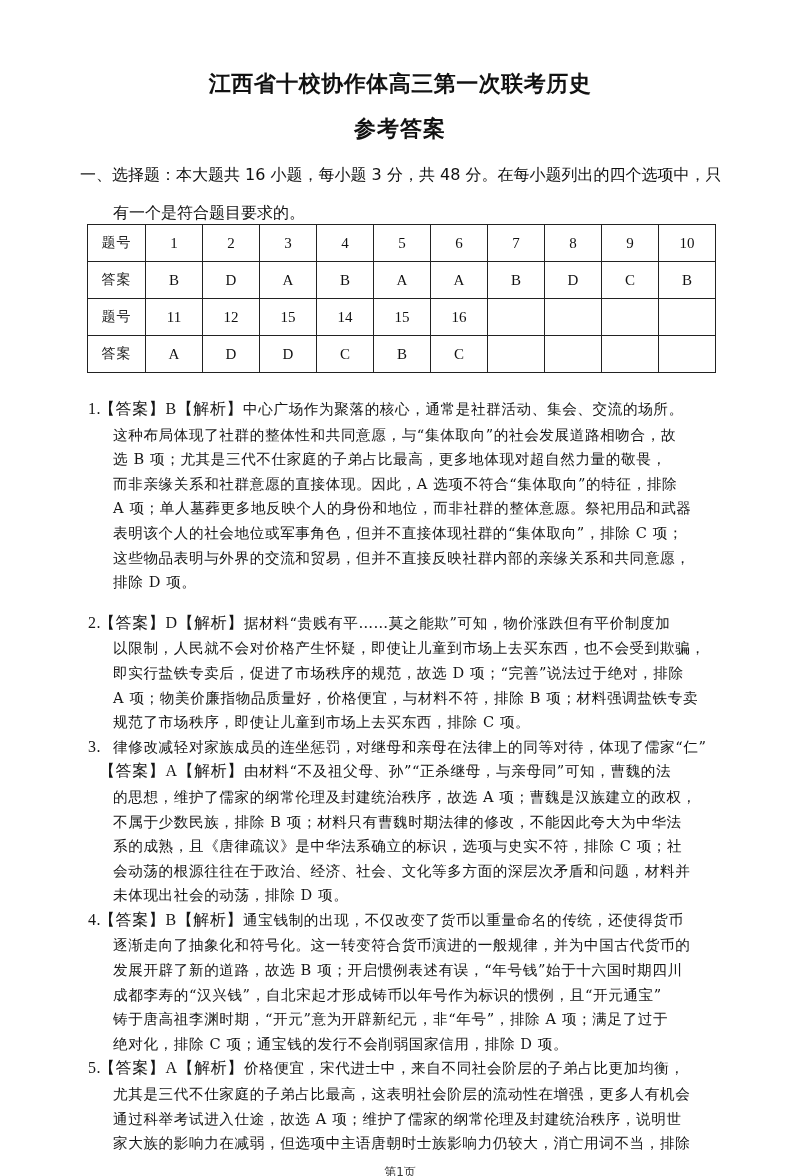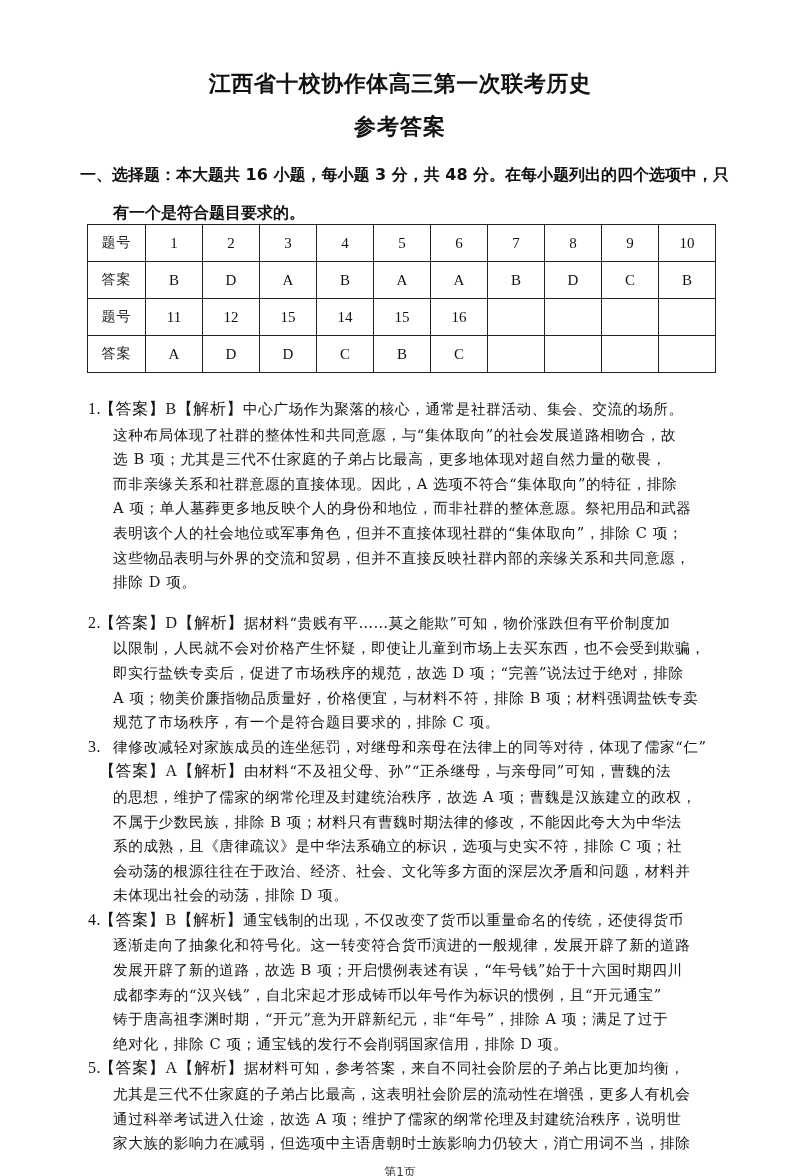--- a/index.html
+++ b/index.html
@@ -31,34 +31,34 @@
       font-weight: bold;
       letter-spacing: 0.5px;
       line-height: 36px;
     }
     .doc-subtitle {
       position: absolute;
       top: 111px;
       left: 0;
       width: 800px;
       text-align: center;
-      font-family: Liberation Mono, monospace;
+      font-family: Liberation Serif, serif;
       font-size: 22px;
       font-weight: bold;
       letter-spacing: 1px;
       line-height: 36px;
     }
     .section-heading {
       position: absolute;
       top: 156px;
       left: 80px;
       width: 660px;
       font-family: "DejaVu Sans", "Liberation Sans", sans-serif;
       font-size: 16px;
-      font-weight: bold;
+      font-weight: normal;
       line-height: 38px;
     }
     .section-heading .line2 {
       display: block;
       padding-left: 33px;
     }
     table.answer-table {
       position: absolute;
       top: 224px;
       left: 87px;
@@ -212,44 +212,44 @@
         <span class="line">表明该个人的社会地位或军事角色，但并不直接体现社群的“集体取向”，排除 C 项；</span>
         <span class="line">这些物品表明与外界的交流和贸易，但并不直接反映社群内部的亲缘关系和共同意愿，</span>
         <span class="line">排除 D 项。</span>
       </div>
       <div class="item">
         <span class="num">2.</span>
         <span class="line" style="margin-left: -14px; margin-top: 16px;"><span class="tag">【答案】</span><span class="ans">D</span><span class="tag">【解析】</span><span>据材料“贵贱有平……莫之能欺”可知，物价涨跌但有平价制度加</span></span>
         <span class="line">以限制，人民就不会对价格产生怀疑，即使让儿童到市场上去买东西，也不会受到欺骗，</span>
         <span class="line">即实行盐铁专卖后，促进了市场秩序的规范，故选 D 项；“完善”说法过于绝对，排除</span>
         <span class="line">A 项；物美价廉指物品质量好，价格便宜，与材料不符，排除 B 项；材料强调盐铁专卖</span>
-        <span class="line">规范了市场秩序，有一个是符合题目要求的，排除 C 项。</span>
+        <span class="line">规范了市场秩序，即使让儿童到市场上去买东西，排除 C 项。</span>
       </div>
       <div class="item">
         <span class="num">3.</span>
         <span class="line">律修改减轻对家族成员的连坐惩罚，对继母和亲母在法律上的同等对待，体现了儒家“仁”</span>
         <span class="line" style="margin-left: -14px;"><span class="tag">【答案】</span><span class="ans">A</span><span class="tag">【解析】</span><span>由材料“不及祖父母、孙”“正杀继母，与亲母同”可知，曹魏的法</span></span>
         <span class="line">的思想，维护了儒家的纲常伦理及封建统治秩序，故选 A 项；曹魏是汉族建立的政权，</span>
         <span class="line">不属于少数民族，排除 B 项；材料只有曹魏时期法律的修改，不能因此夸大为中华法</span>
         <span class="line">系的成熟，且《唐律疏议》是中华法系确立的标识，选项与史实不符，排除 C 项；社</span>
         <span class="line">会动荡的根源往往在于政治、经济、社会、文化等多方面的深层次矛盾和问题，材料并</span>
         <span class="line">未体现出社会的动荡，排除 D 项。</span>
       </div>
       <div class="item">
         <span class="num">4.</span>
         <span class="line" style="margin-left: -14px;"><span class="tag">【答案】</span><span class="ans">B</span><span class="tag">【解析】</span><span>通宝钱制的出现，不仅改变了货币以重量命名的传统，还使得货币</span></span>
-        <span class="line">逐渐走向了抽象化和符号化。这一转变符合货币演进的一般规律，发展开辟了新的道路</span>
+        <span class="line">逐渐走向了抽象化和符号化。这一转变符合货币演进的一般规律，并为中国古代货币的</span>
         <span class="line">发展开辟了新的道路，故选 B 项；开启惯例表述有误，“年号钱”始于十六国时期四川</span>
         <span class="line">成都李寿的“汉兴钱”，自北宋起才形成铸币以年号作为标识的惯例，且“开元通宝”</span>
         <span class="line">铸于唐高祖李渊时期，“开元”意为开辟新纪元，非“年号”，排除 A 项；满足了过于</span>
         <span class="line">绝对化，排除 C 项；通宝钱的发行不会削弱国家信用，排除 D 项。</span>
       </div>
       <div class="item">
         <span class="num">5.</span>
-        <span class="line" style="margin-left: -14px;"><span class="tag">【答案】</span><span class="ans">A</span><span class="tag">【解析】</span><span>据材料可知，参考答案，来自不同社会阶层的子弟占比更加均衡，</span></span>
+        <span class="line" style="margin-left: -14px;"><span class="tag">【答案】</span><span class="ans">A</span><span class="tag">【解析】</span><span>价格便宜，宋代进士中，来自不同社会阶层的子弟占比更加均衡，</span></span>
         <span class="line">尤其是三代不仕家庭的子弟占比最高，这表明社会阶层的流动性在增强，更多人有机会</span>
         <span class="line">通过科举考试进入仕途，故选 A 项；维护了儒家的纲常伦理及封建统治秩序，说明世</span>
         <span class="line">家大族的影响力在减弱，但选项中主语唐朝时士族影响力仍较大，消亡用词不当，排除</span>
       </div>
     </div>
 
   <div class="footer">第1页</div>
 </div>
 
 </body></html>

